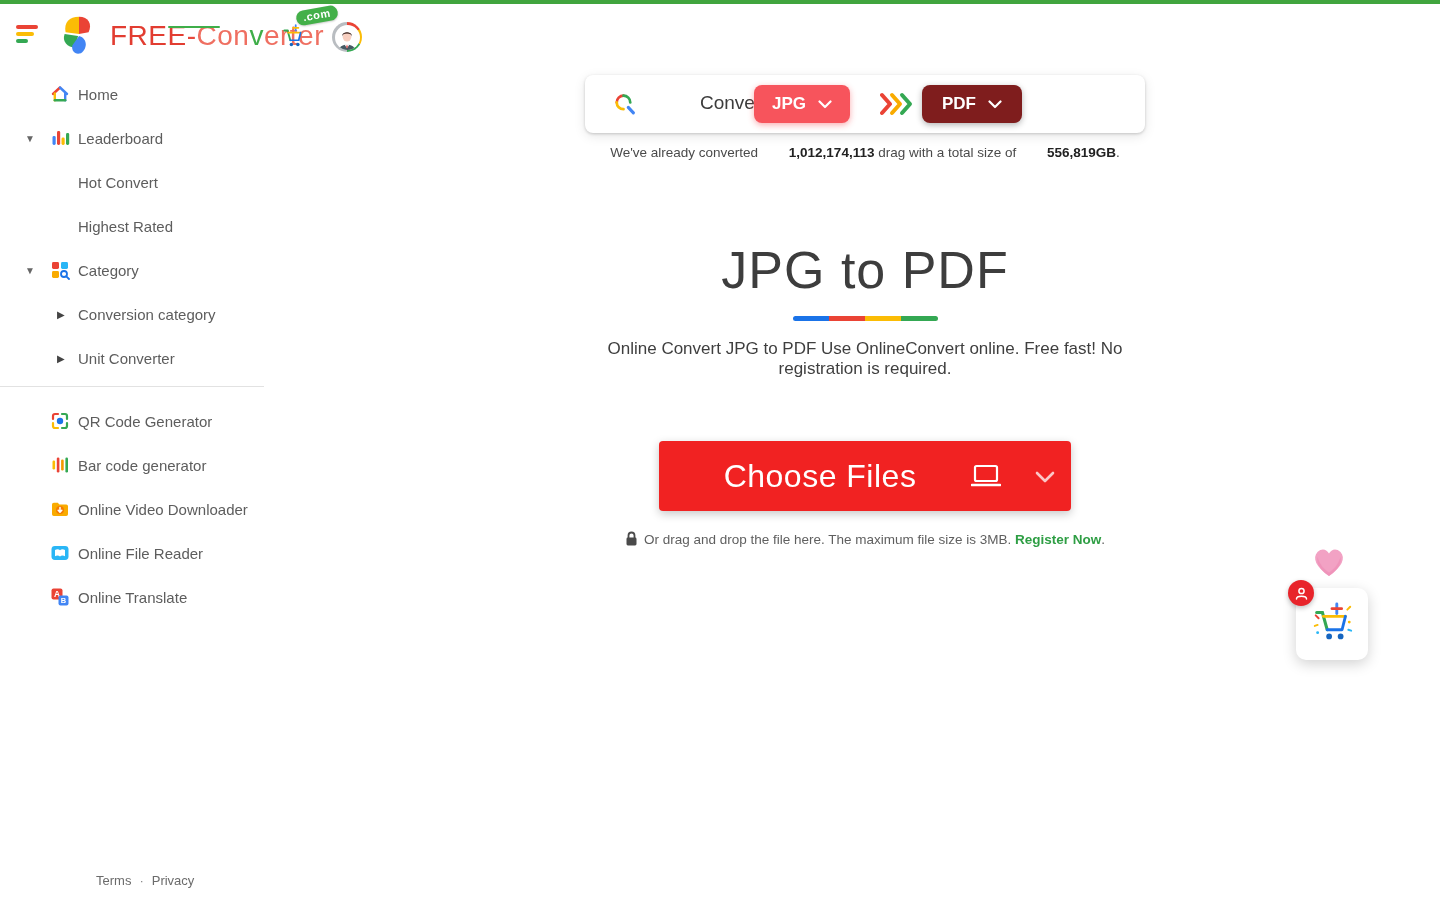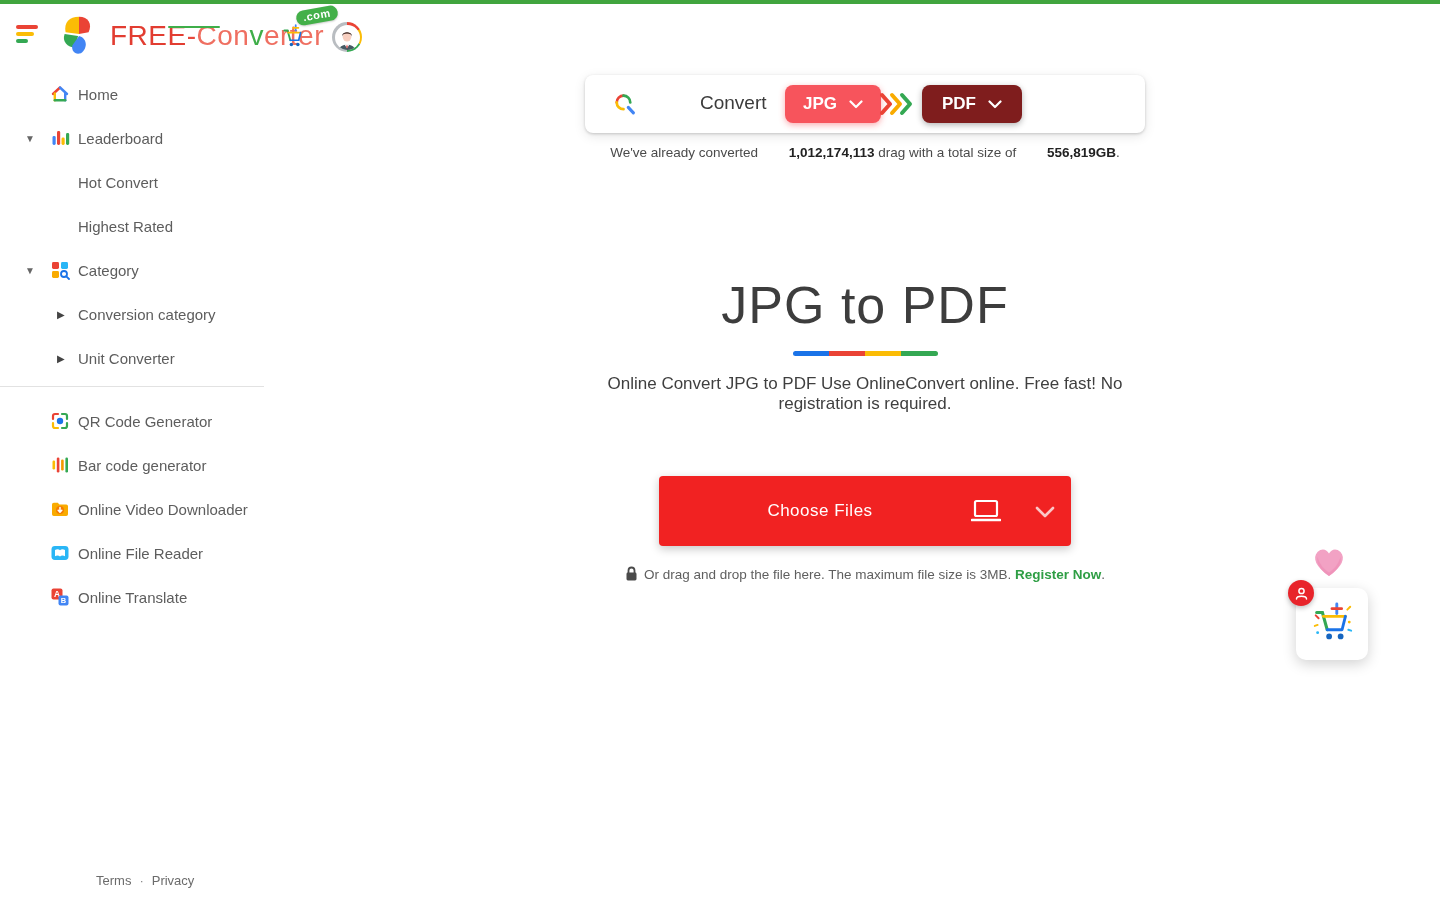--- a/index.html
+++ b/index.html
@@ -52,38 +52,38 @@
   
   .main { position:absolute; left:585px; top:68px; width:560px; }
 
   .convert-card { position:relative; margin-top:7px; height:58px; background:#fff; border-radius:8px;
       box-shadow:0 1px 3px rgba(0,0,0,.18), 0 3px 12px rgba(0,0,0,.10); }
   .search-ic { position:absolute; left:26px; top:17px; width:25px; height:25px; cursor:pointer; }
   .convert-label { position:absolute; left:115px; top:17px; font-size:19px; color:#3c3c3c; font-weight:500; }
   .fmt-btn { position:absolute; top:10px; height:38px; border:none; border-radius:8px; color:#fff;
       font-family:inherit; font-size:17px; font-weight:700; display:flex; align-items:center; justify-content:center;
       gap:12px; cursor:pointer; }
-  .fmt-from { left:200px; width:96px; background:#f7545c; box-shadow:0 2px 6px rgba(244,72,79,.45); }
+  .fmt-from { left:169px; width:96px; background:#f7545c; box-shadow:0 2px 6px rgba(244,72,79,.45); }
   .fmt-to   { left:337px; width:100px; background:#7f1d1d; box-shadow:0 2px 6px rgba(0,0,0,.30); }
   .tri-chev { position:absolute; left:295px; top:17px; width:34px; height:24px; }
 
   .stats { margin-top:12px; text-align:center; font-size:13.5px; color:#4a4a4a; }
   .stats b { color:#222;margin-left:27px; }
 
-  .hero-title { margin-top:115px; text-align:center; font-size:52px; font-weight:300; color:#3d3d3d; letter-spacing:1px; }
+  .hero-title { margin-top:80px; text-align:center; font-size:52px; font-weight:300; color:#3d3d3d; letter-spacing:1px; }
   .color-bar { margin:16px auto 0; width:145px; height:5px; border-radius:3px; overflow:hidden; display:flex; }
   .color-bar i { flex:1; }
   .color-bar i:nth-child(1){ background:#1a73e8; } .color-bar i:nth-child(2){ background:#ea4335; }
   .color-bar i:nth-child(3){ background:#fbbc05; } .color-bar i:nth-child(4){ background:#34a853; }
   .hero-sub { margin-top:18px; text-align:center; font-size:17px; color:#3f3f3f; }
 
   .choose-btn { position:relative; display:block; margin:62px auto 0; width:412px; height:70px; background:#f12222;
       border:none; border-radius:4px; cursor:pointer; box-shadow:0 3px 10px rgba(0,0,0,.22); }
   .choose-label { position:absolute; left:0; right:90px; top:0; bottom:0; display:flex; align-items:center; justify-content:center;
-      color:#fff; font-size:17px; font-weight:300; letter-spacing:0.5px; font-family:inherit; }
+      color:#fff; font-size:32px; font-weight:300; letter-spacing:0.5px; font-family:inherit; }
   .choose-laptop { position:absolute; left:312px; top:22px; width:30px; height:26px; cursor:pointer; }
   .choose-chev { position:absolute; left:376px; top:30px; width:20px; height:12px; opacity:.75; cursor:pointer; }
 
   .dragline { margin-top:20px; text-align:center; font-size:13.5px; color:#5f5f5f; }
   .dragline .lock { display:inline-block; width:13px; height:15px; vertical-align:-2px; margin-right:6px; }
   .dragline a { color:#2e9e44; font-weight:700; text-decoration:none; cursor:pointer; }
 
   
   .float-heart { position:absolute; left:1310px; top:543px; width:38px; height:36px; }
   .float-card { position:absolute; left:1296px; top:588px; width:72px; height:72px; background:#fff; border-radius:10px;

